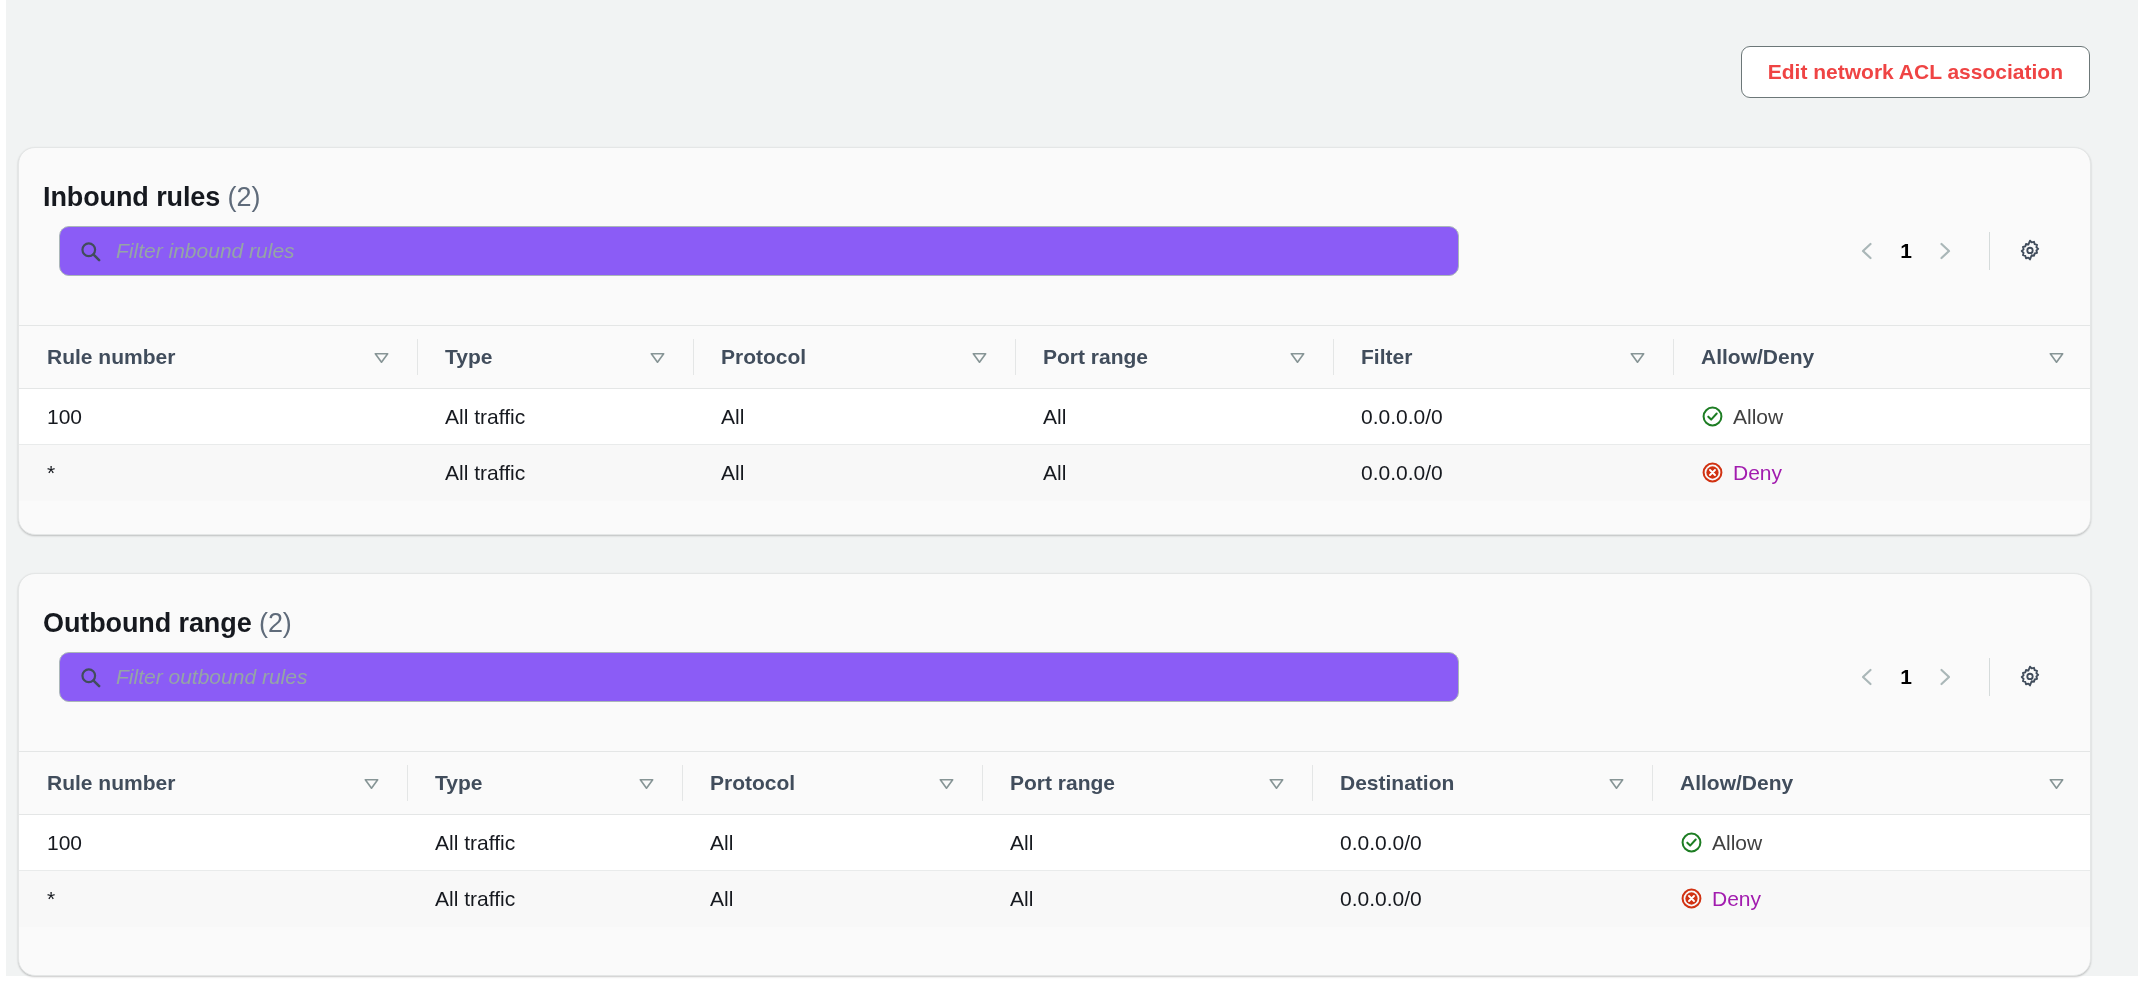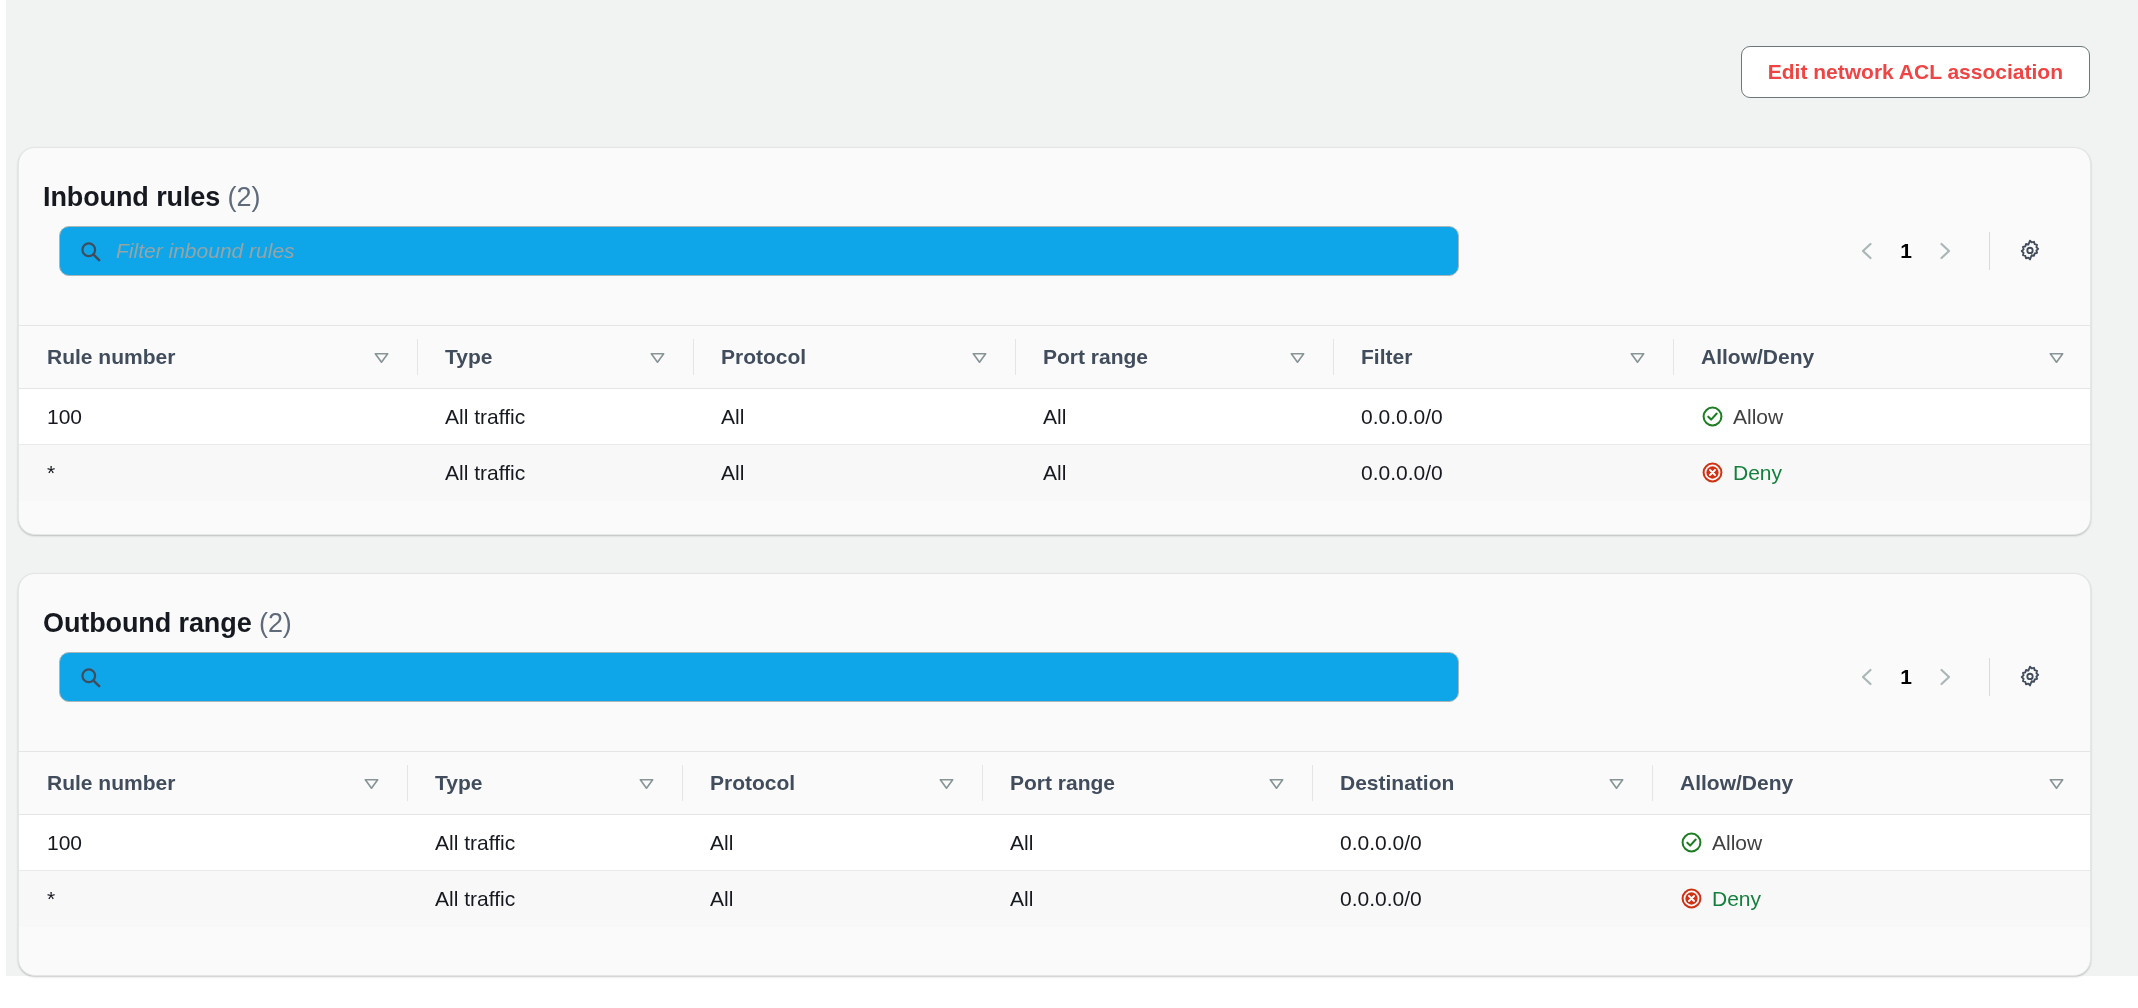--- a/index.html
+++ b/index.html
@@ -110,21 +110,21 @@
     font-weight: normal;
   }
 
   
   .filter-wrap {
     position: absolute;
     left: 40px;
     top: 78px;
     width: 1400px;
     height: 50px;
-    background: #0ea5e9;
+    background: #8b5cf6;
     border: 1px solid #aab7b8;
     border-radius: 10px;
     box-sizing: border-box;
     display: flex;
     align-items: center;
   }
   .search-icon {
     margin-left: 19px;
     margin-right: 14px;
     width: 23px;
@@ -248,21 +248,21 @@
   tbody tr:last-child td { border-bottom: 0; }
 
   .verdict {
     display: flex;
     align-items: center;
     gap: 9px;
     white-space: nowrap;
     font-size: 21px;
   }
   .verdict.allow { color: #404040; }
-  .verdict.deny { color: #15803d; }
+  .verdict.deny { color: #a21caf; }
   .verdict svg { flex: none; display: block; }
 
   
   col.c-rule { width: 398px; }
   col.c-type { width: 276px; }
   col.c-proto { width: 322px; }
   col.c-port { width: 318px; }
   col.c-addr { width: 340px; }
   col.c-verdict { width: 419px; }
 
@@ -425,20 +425,21 @@
       <div class="section-title">
         <span>Outbound range</span>
         <span class="count">(2)</span>
       </div>
 
       <div class="filter-wrap">
         <svg class="search-icon" viewBox="0 0 24 24" fill="none">
           <circle cx="10.2" cy="10.2" r="6.6" stroke="#414d5c" stroke-width="2.3"></circle>
           <line x1="15.2" y1="15.2" x2="21" y2="21" stroke="#414d5c" stroke-width="2.6" stroke-linecap="round"></line>
         </svg>
+        <input class="filter-input" type="text" value="" placeholder="Filter outbound rules" style="">
       </div>
 
       <div class="pagination">
         <button class="pg-btn">
           <svg width="22" height="22" viewBox="0 0 22 22" fill="none">
             <polyline points="14.5,4 7,11 14.5,18" stroke="#aab7b8" stroke-width="2.2" stroke-linecap="round" stroke-linejoin="round"></polyline>
           </svg>
         </button>
         <span class="pg-num">1</span>
         <button class="pg-btn">

